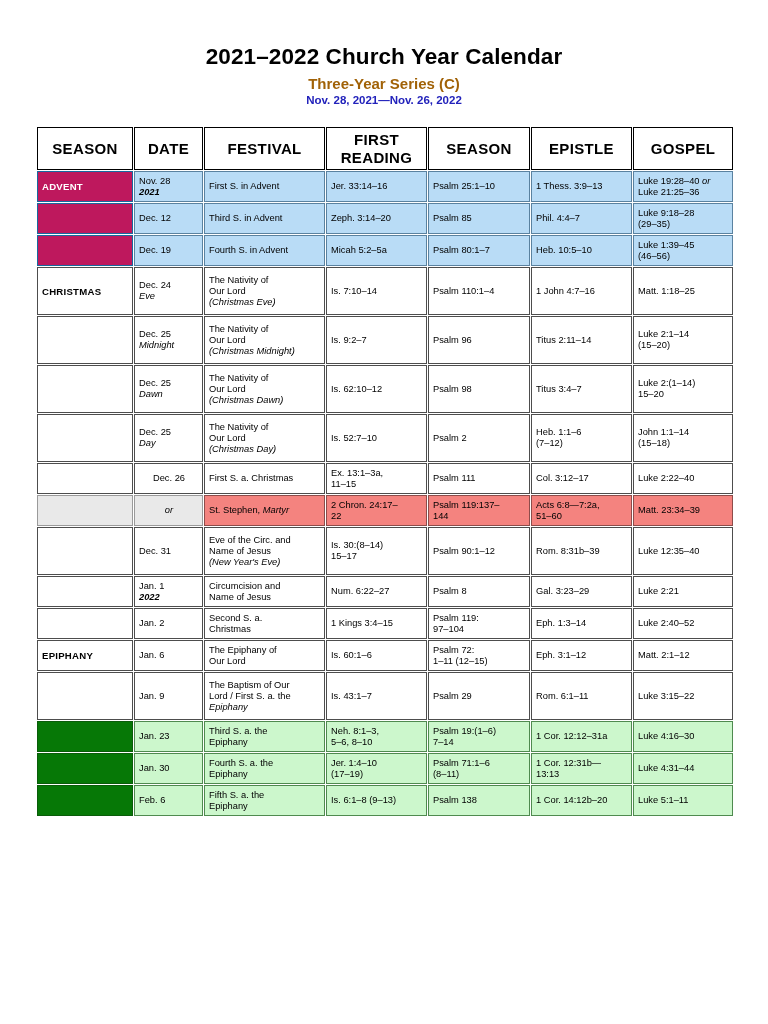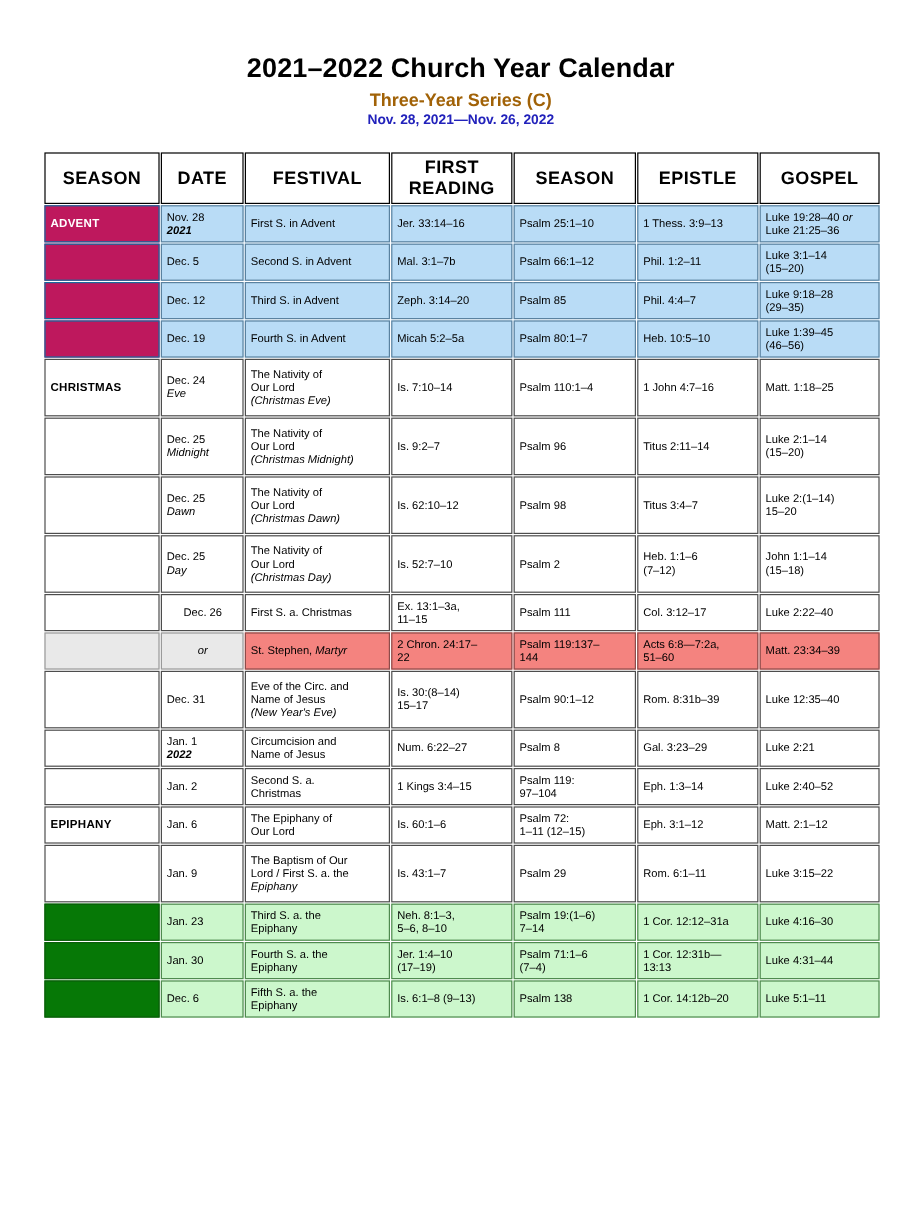--- a/index.html
+++ b/index.html
@@ -114,29 +114,20 @@
           </tr>
           <tr class="advent" style="height: 31px;">
             <td class="season blue"><span>ADVENT</span></td>
             <td><span>Nov. 28</span><br><span class="bold ital">2021</span></td>
             <td><span>First S. in Advent</span></td>
             <td><span>Jer. 33:14–16</span></td>
             <td><span>Psalm 25:1–10</span></td>
             <td><span>1 Thess. 3:9–13</span></td>
             <td><span>Luke 19:28–40</span><span class="ital"> or</span><br><span>Luke 21:25–36</span></td>
           </tr>
-          <tr class="advent" style="height: 31px;">
-            <td class="season blue"></td>
-            <td><span>Dec. 5</span></td>
-            <td><span>Second S. in Advent</span></td>
-            <td><span>Mal. 3:1–7b</span></td>
-            <td><span>Psalm 66:1–12</span></td>
-            <td><span>Phil. 1:2–11</span></td>
-            <td><span>Luke 3:1–14</span><br><span>(15–20)</span></td>
-          </tr>
           <tr class="advent" style="height: 31px; margin-top: 20px;">
             <td class="season blue"></td>
             <td><span>Dec. 12</span></td>
             <td><span>Third S. in Advent</span></td>
             <td><span>Zeph. 3:14–20</span></td>
             <td><span>Psalm 85</span></td>
             <td><span>Phil. 4:4–7</span></td>
             <td><span>Luke 9:18–28</span><br><span>(29–35)</span></td>
           </tr>
           <tr class="advent" style="height: 31px;">
@@ -254,27 +245,27 @@
             <td><span>Neh. 8:1–3,</span><br><span>5–6, 8–10</span></td>
             <td><span>Psalm 19:(1–6)</span><br><span>7–14</span></td>
             <td><span>1 Cor. 12:12–31a</span></td>
             <td><span>Luke 4:16–30</span></td>
           </tr>
           <tr class="green" style="height: 31px;">
             <td class="season green"></td>
             <td><span>Jan. 30</span></td>
             <td><span>Fourth S. a. the</span><br><span>Epiphany</span></td>
             <td><span>Jer. 1:4–10</span><br><span>(17–19)</span></td>
-            <td><span>Psalm 71:1–6</span><br><span>(7–4)</span></td>
+            <td><span>Psalm 71:1–6</span><br><span>(8–11)</span></td>
             <td><span>1 Cor. 12:31b—</span><br><span>13:13</span></td>
             <td><span>Luke 4:31–44</span></td>
           </tr>
           <tr class="green" style="height: 31px;">
             <td class="season green"></td>
-            <td><span>Dec. 6</span></td>
+            <td><span>Feb. 6</span></td>
             <td><span>Fifth S. a. the</span><br><span>Epiphany</span></td>
             <td><span>Is. 6:1–8 (9–13)</span></td>
             <td><span>Psalm 138</span></td>
             <td><span>1 Cor. 14:12b–20</span></td>
             <td><span>Luke 5:1–11</span></td>
           </tr>
         </tbody>
     </table>
   </div>
 

